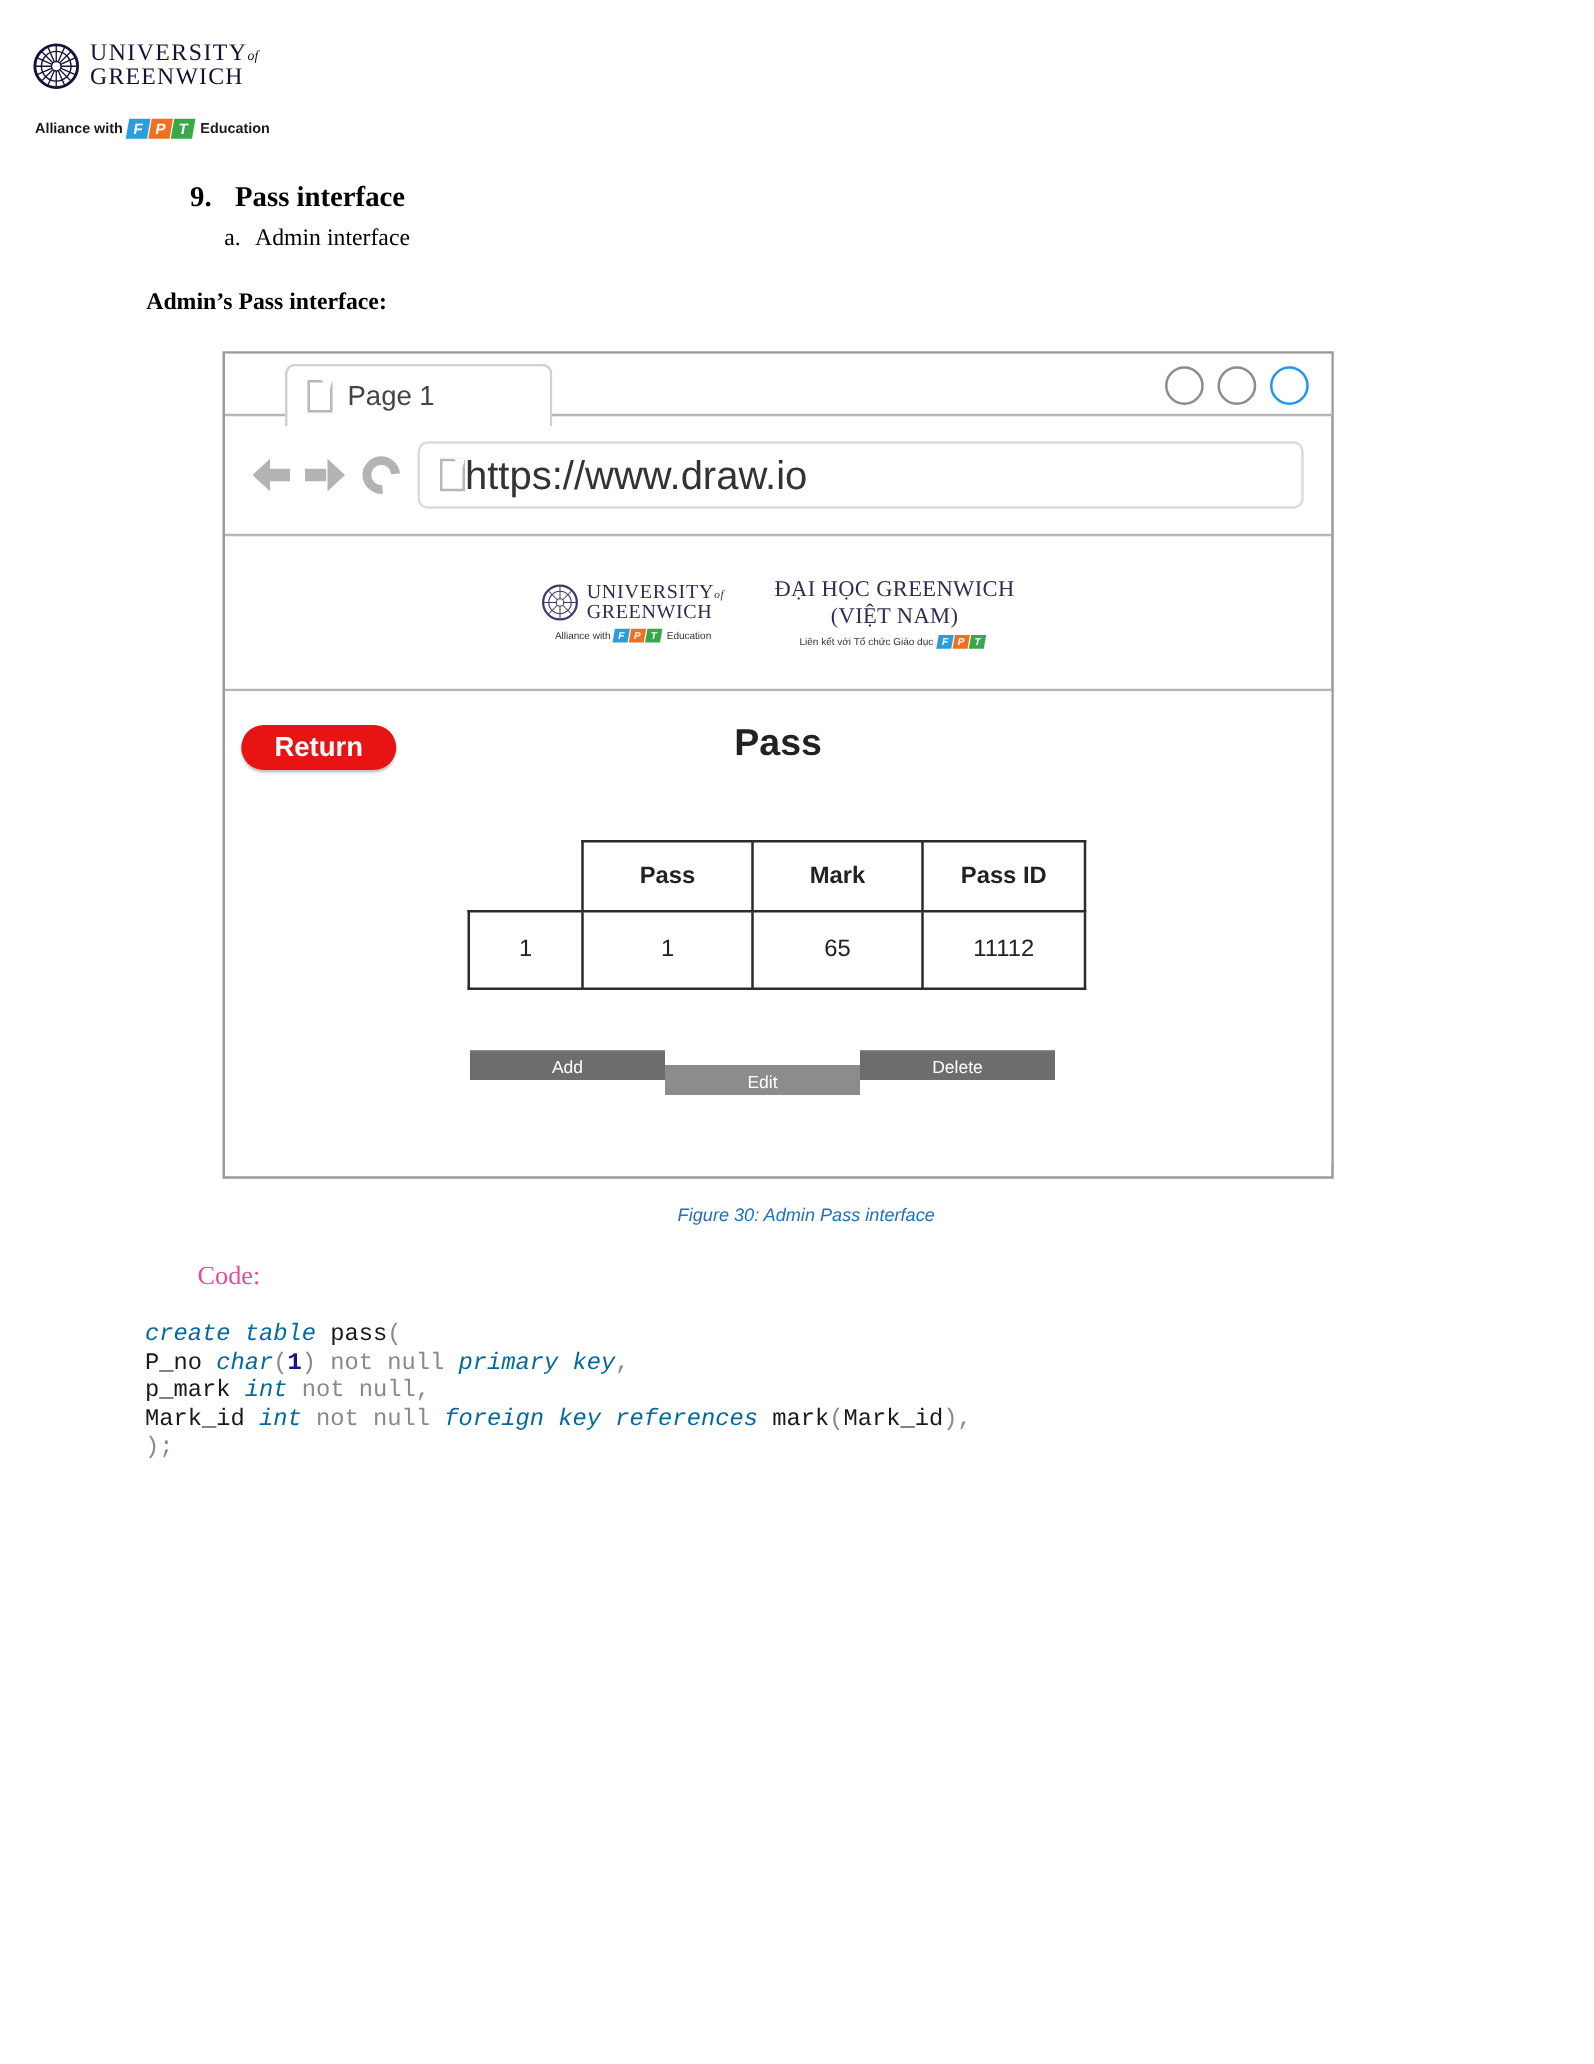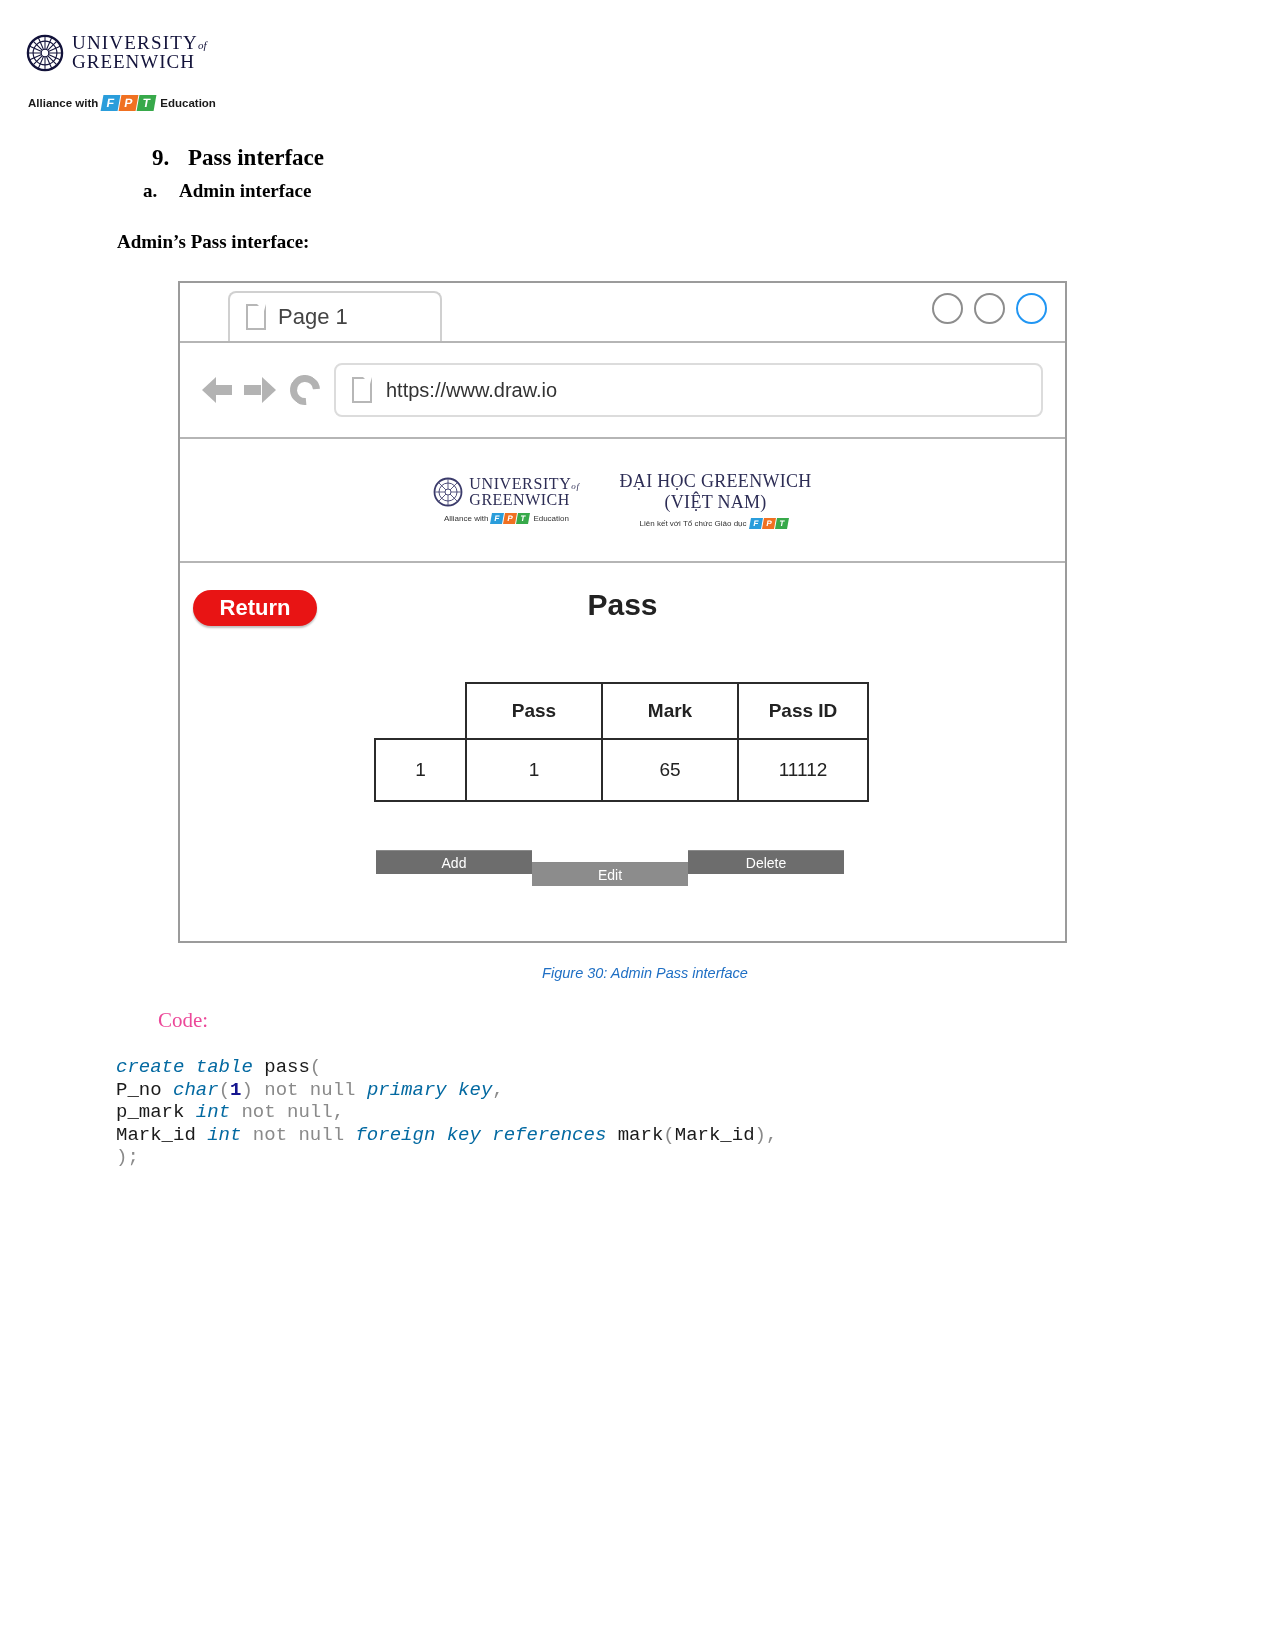--- a/index.html
+++ b/index.html
@@ -39,31 +39,31 @@
   .btec-logo { position:absolute; right:52px; top:26px; display:flex; align-items:center; }
   .btec-dots { width:60px; height:70px; position:relative; margin-right:-4px; }
   .btec-dots i { position:absolute; border-radius:50%; display:block; }
   .btec-word {
     font-family:"Liberation Sans", sans-serif; font-weight:700; font-size:63px;
     color:#ee7118; letter-spacing:-1px; line-height:1;
   }
 
   
   .h-num { position:absolute; left:152px; top:145px; font-size:23px; font-weight:700; color:#000; }
-  .h-sub { position:absolute; left:143px; top:180px; font-size:19px; font-weight:700; color:#000; }
+  .h-sub { position:absolute; left:168px; top:180px; font-size:19px; font-weight:400; color:#000;text-align:center; }
   .h-sub .marker { display:inline-block; width:36px; }
   .h-num .marker { display:inline-block; width:36px; }
   .h-lead { position:absolute; left:117px; top:231px; font-size:19px; font-weight:700; color:#000; }
 
   
   .mock {
     position:absolute; left:178px; top:281px; width:889px; height:662px;
     background:#fff; border:2px solid #9b9b9b;
   }
-  .mock-tabbar { position:relative; height:60px; border-bottom:2px solid #b5b5b5; background:#fff; }
+  .mock-tabbar { position:relative; height:50px; border-bottom:2px solid #b5b5b5; background:#fff; }
   .tab {
     position:absolute; left:48px; top:8px; width:214px; height:50px;
     border:2px solid #d0d0d0; border-bottom:none;
     border-radius:8px 8px 0 0; background:#fff;
     display:flex; align-items:center; padding-left:16px;
   }
   .doc-icon {
     width:20px; height:26px; border:2px solid #b7b7b7; background:#fff;
     position:relative; flex:none;
   }
@@ -87,21 +87,21 @@
   .arrow.fwd .head { right:0; border-left:14px solid #b3b3b3; }
   .reload {
     width:30px; height:30px; border-radius:50%;
     border:7px solid #b3b3b3; border-right-color:transparent;
     margin:0 14px 0 6px; transform:rotate(40deg);
   }
   .url-field {
     flex:1; height:54px; border:2px solid #dcdcdc; border-radius:8px;
     display:flex; align-items:center; padding-left:16px; background:#fff;
   }
-  .url-text { margin-left:14px; font-family:"Liberation Sans", sans-serif; font-size:20px; color:#333; }
+  .url-text { font-family:"Liberation Sans", sans-serif; font-size:32px; color:#333; }
 
   .mock-brandbar {
     position:relative; height:124px; border-bottom:2px solid #b5b5b5;
     display:flex; align-items:center; justify-content:center; gap:40px;
   }
   .brand-uog { display:flex; flex-direction:column; align-items:center; }
   .brand-uog-row { display:flex; align-items:center; }
   .brand-compass { width:30px; height:30px; position:relative; }
   .brand-uog-txt { margin-left:6px; line-height:1.0; }
   .b-l1 { font-size:16px; letter-spacing:0.6px; color:#2d2d55; white-space:nowrap; }

